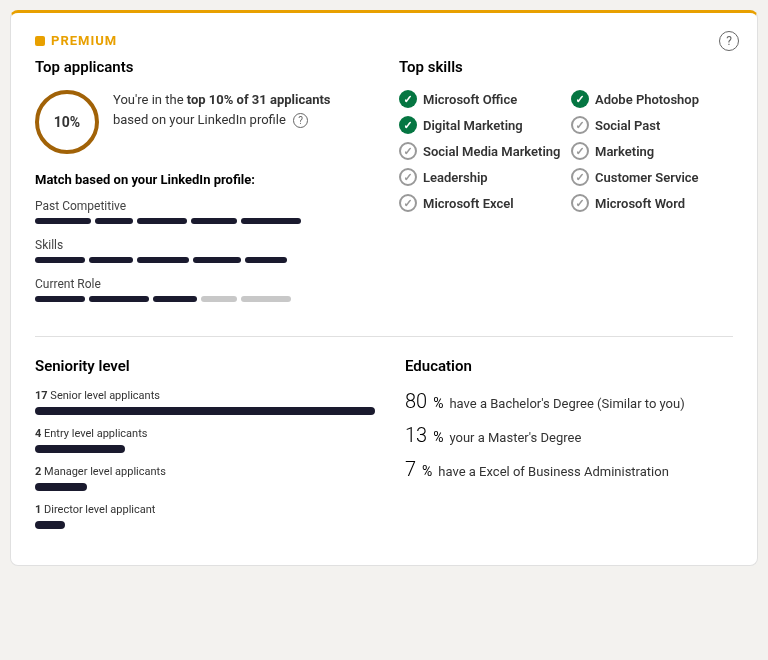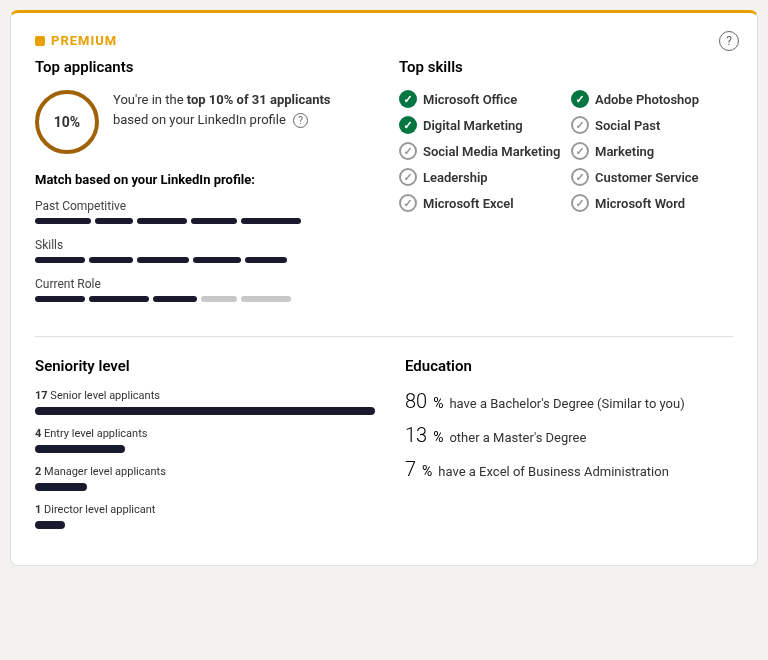--- a/index.html
+++ b/index.html
@@ -365,21 +365,21 @@
       <div class="section-title">Education</div>
       <div id="education-rows">
           <div class="edu-row">
             <span class="edu-big">80</span>
             <span class="edu-pct">%</span>
             <span>have a Bachelor's Degree (Similar to you)</span>
           </div>
           <div class="edu-row">
             <span class="edu-big">13</span>
             <span class="edu-pct">%</span>
-            <span>other a Master's Degree</span>
+            <span>your a Master's Degree</span>
           </div>
           <div class="edu-row">
             <span class="edu-big">7</span>
             <span class="edu-pct">%</span>
             <span>have a Excel of Business Administration</span>
           </div>
         </div>
     </div>
 
   </div>

